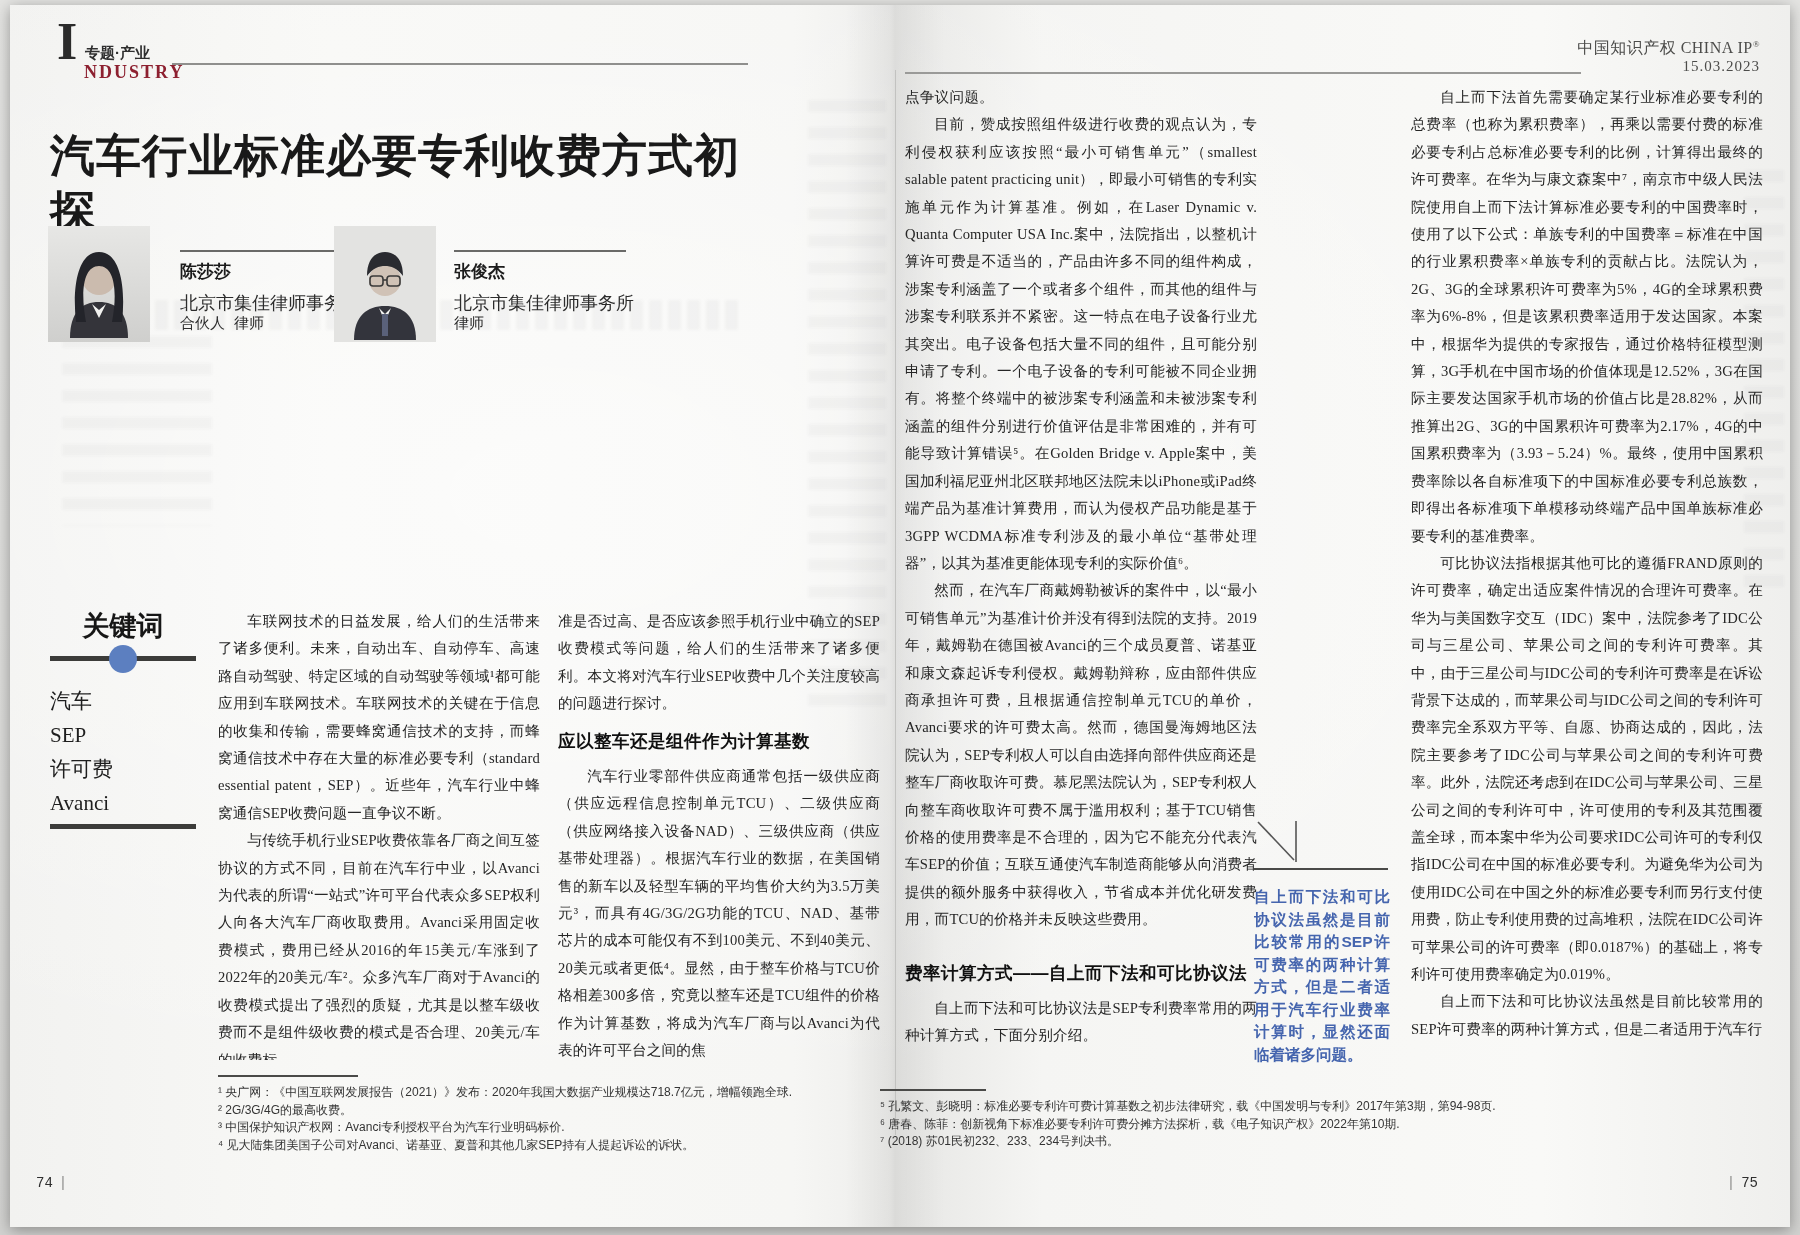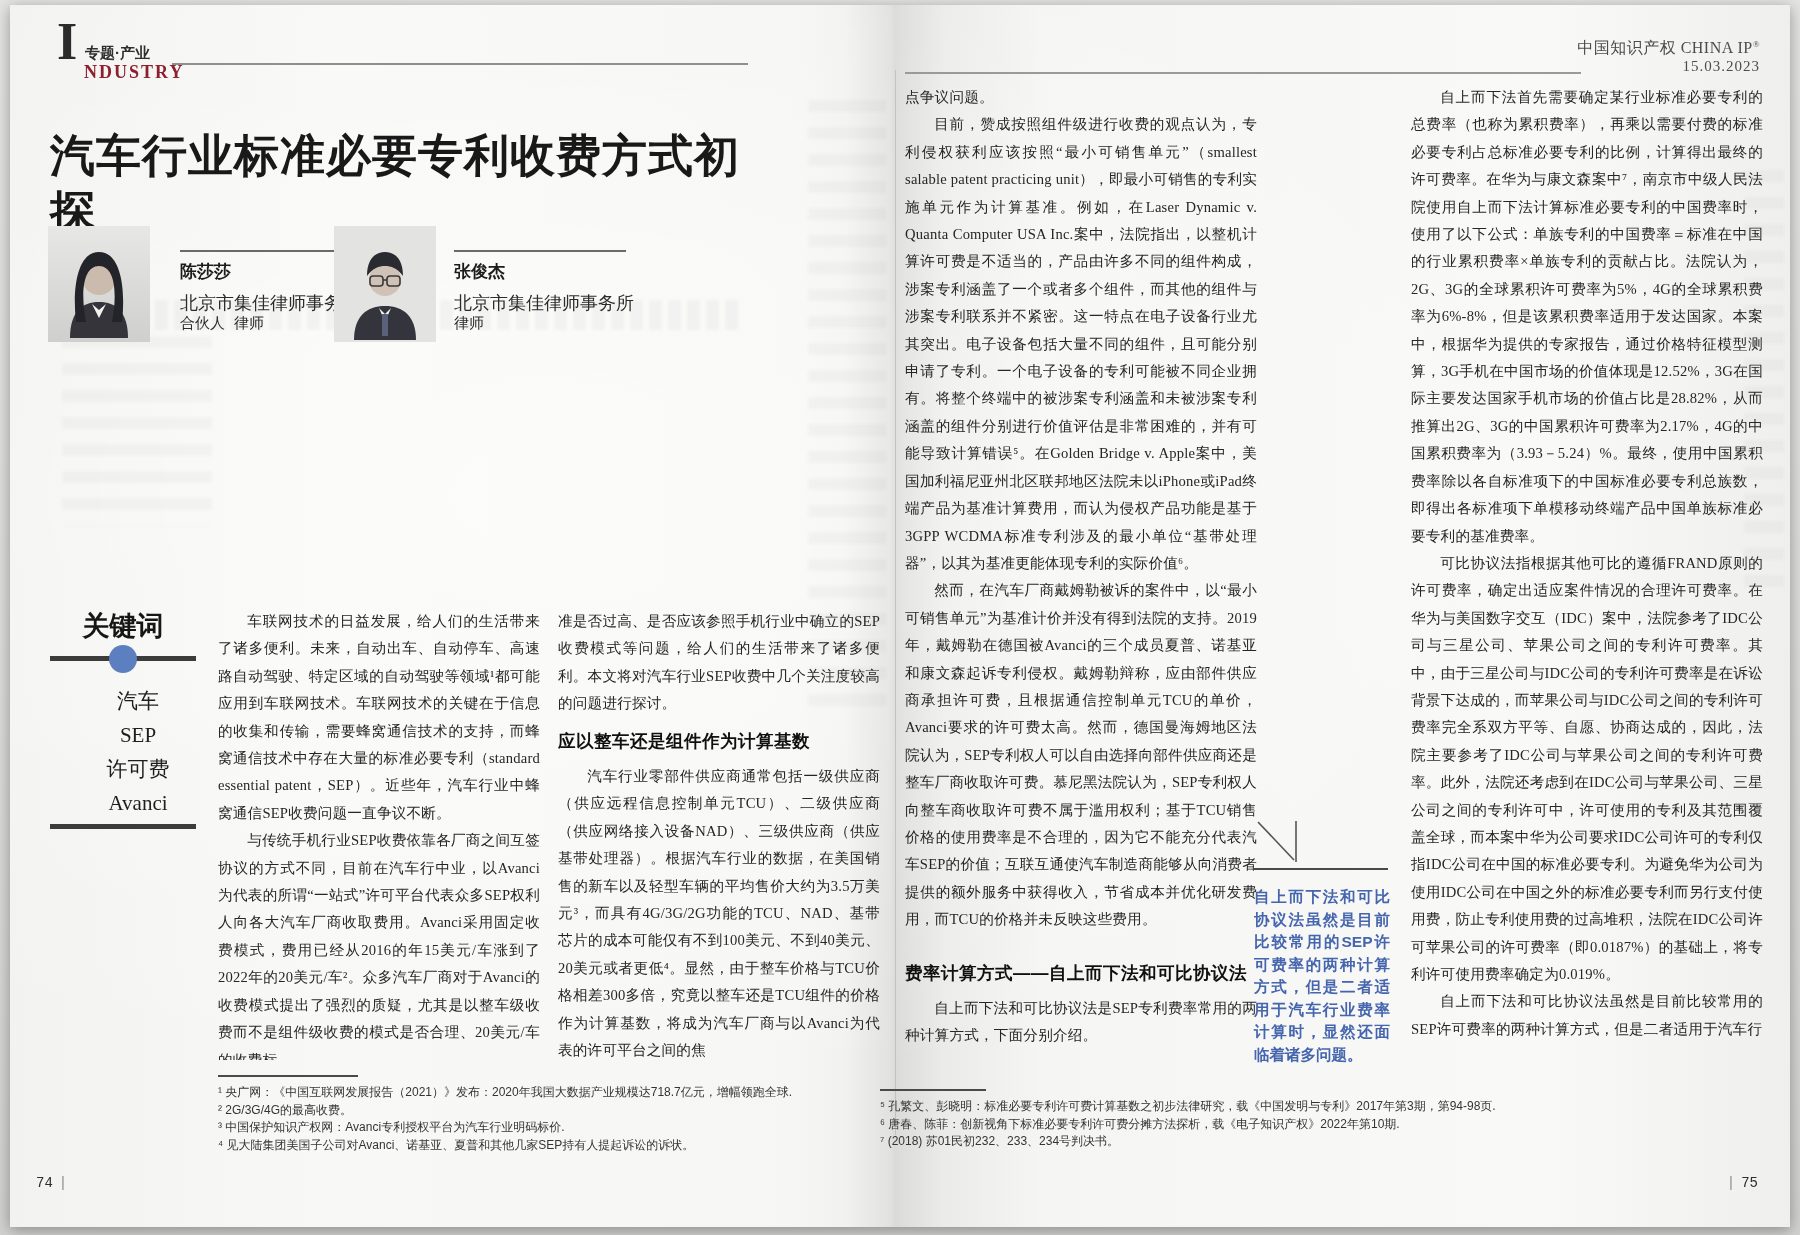--- a/index.html
+++ b/index.html
@@ -36,21 +36,21 @@
   .photo { position:absolute; width:102px; height:116px; overflow:hidden; background:#dededc; }
   .author-rule { position:absolute; height:1.5px; background:#6a6a68; width:172px; top:250px; }
   .author-name { position:absolute; top:260px; font-size:17px; font-weight:bold; color:#1c1c1c; font-family:"Liberation Sans",sans-serif; }
   .author-org  { position:absolute; top:291px; font-size:18px; color:#2c2c2c; font-family:"Liberation Sans",sans-serif; }
   .author-role { position:absolute; top:314px; font-size:15px; color:#2c2c2c; font-family:Liberation Mono, monospace; }
 
   
   .kw-heading { position:absolute; left:50px; top:608px; width:146px; text-align:center; font-size:27px; font-weight:bold; color:#161616; font-family:"Liberation Sans",sans-serif; }
   .kw-rule-top { position:absolute; left:50px; top:656px; width:146px; height:5px; background:#3c3c3a; }
   .kw-dot { position:absolute; left:109px; top:645px; width:28px; height:28px; border-radius:50%; background:var(--keyword-dot-blue,#5c7fc0); }
-  .kw-list { position:absolute; left:65px; top:684px; width:146px; text-align:center; }
+  .kw-list { position:absolute; left:50px; top:684px; width:146px; }
   .kw-item { font-size:21px; line-height:34px; color:#1e1e1e; }
   .kw-rule-bottom { position:absolute; left:50px; top:824px; width:146px; height:5px; background:#3c3c3a; }
 
   
   .bodycol { position:absolute; font-size:14.6px; line-height:27.4px; text-align:justify; color:#262626; letter-spacing:.2px; overflow:hidden; }
   .bodycol p.ind { text-indent:2em; }
   .bodycol p.noind { text-indent:0; }
   .col-heading { font-family:"Liberation Sans","DejaVu Sans",sans-serif; font-weight:bold; font-size:17.5px; color:#101010; letter-spacing:.5px; text-align:left; margin:10px 0 8px 0; }
   #colA .col-heading { margin-top:26px; }
 

